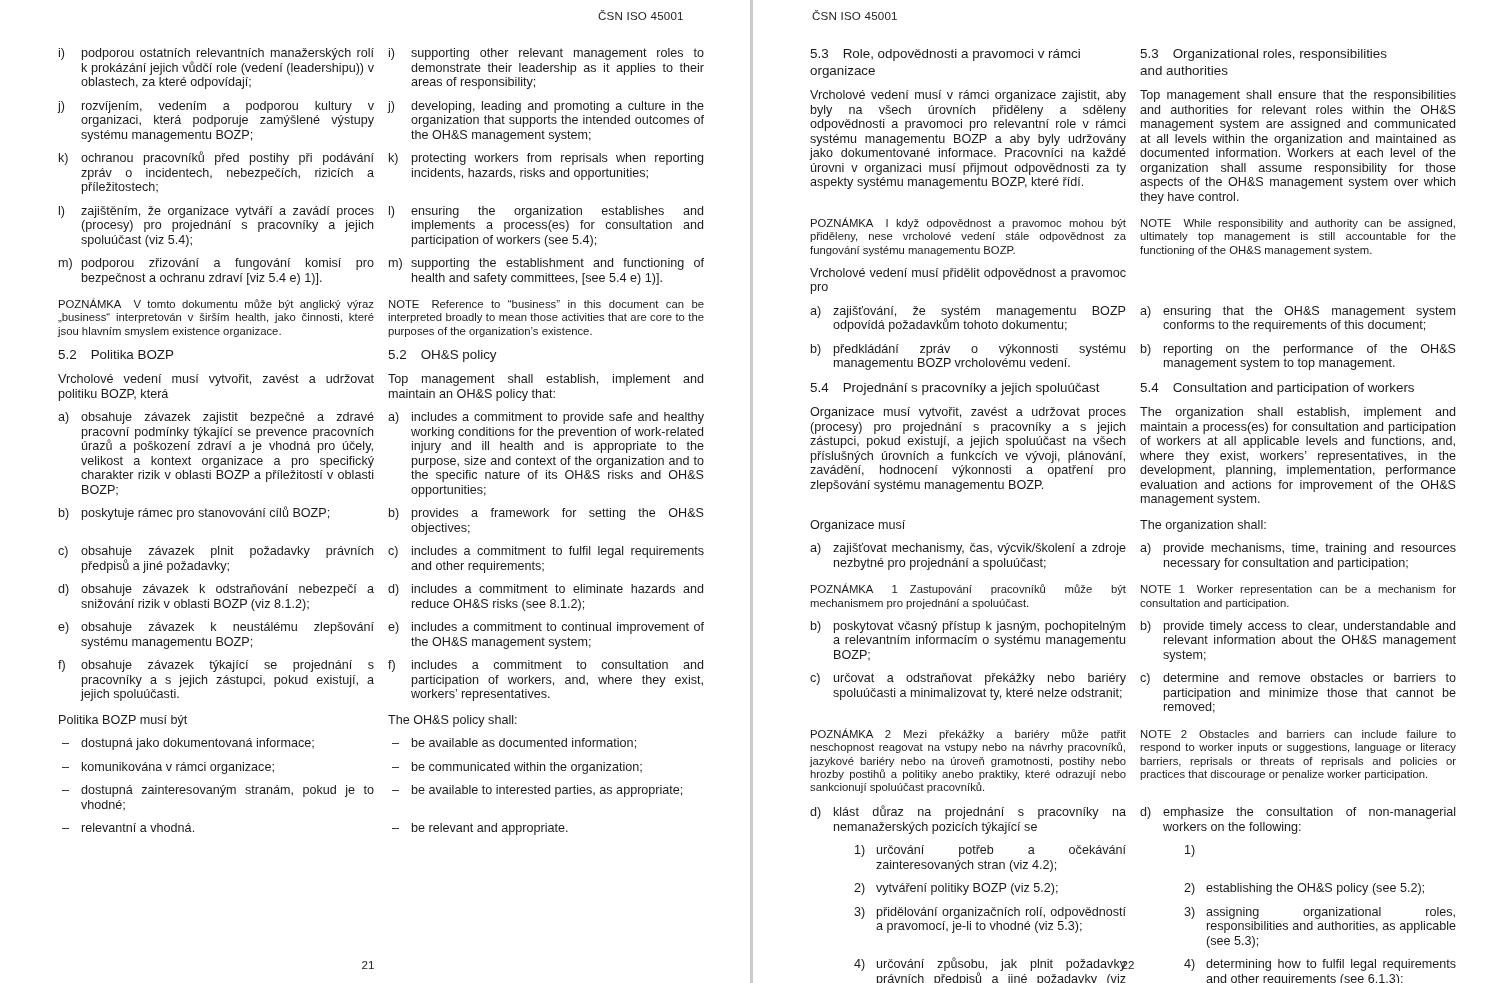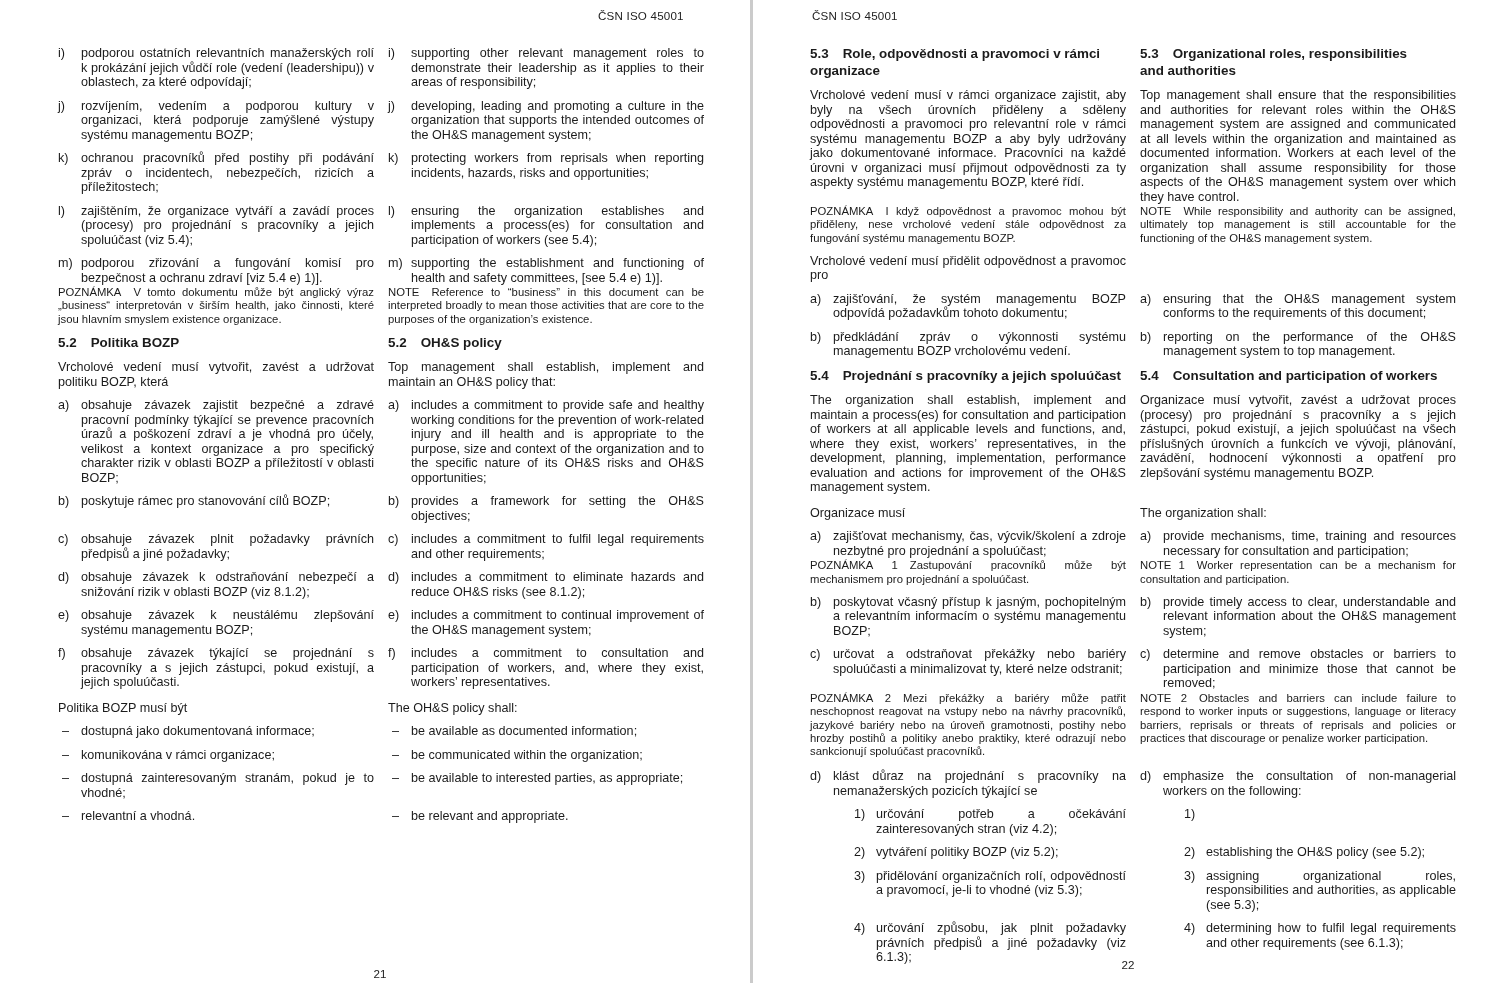--- a/index.html
+++ b/index.html
@@ -27,48 +27,48 @@
   #page-left  { left: 58px; }
   #page-right { left: 810px; }
   .row {
     display: grid;
     grid-template-columns: 316px 316px;
     column-gap: 14px;
     margin-top: 9px;
   }
   .rows > .row:first-child { margin-top: 0; }
   .row.heading { }
-  .row.note    { margin-top: 1px; }
+  .row.note    { margin-top: 13px; }
   .row.gap     { margin-top: 11px; }
   .cell { min-width: 0; }
   .body-para, .li, .note-p {
     margin: 0;
     font-size: 12.6px; line-height: 14.5px;
     text-align: justify;
   }
   .heading-block {
     font-size: 13.4px; line-height: 16.5px;
-    font-weight: bold;
+    font-weight: normal;
   }
   .hnum { margin-right: 14px; }
   .li { position: relative; padding-left: 23px; }
   .li .marker { position: absolute; left: 0; width: 23px; text-align: left; }
   .li.dash .marker { left: 4px; }
   .li.sub { padding-left: 66px; }
   .li.sub .marker { left: 44px; width: 22px; }
   .note-p {
     font-size: 11.3px; line-height: 13.3px;
   }
   .nlabel { padding-right: 12px; white-space: nowrap; }
   .page-number {
     position: absolute; top: 958px;
     width: 40px; text-align: center;
     font-size: 11.6px; color: #222;
   }
-  #pagenum-1 { left: 360px; margin-top: 9px; }
+  #pagenum-1 { left: 348px; }
   #pagenum-2 { left: 1108px; }
 </style>
 </head>
 <body>
 
 <div id="header-p1" class="page-header">ČSN ISO 45001</div>
 <div id="header-p2" class="page-header">ČSN ISO 45001</div>
 
 <div class="divider"></div>
 
@@ -278,25 +278,25 @@
       </div>
       <div class="row heading">
         <div class="cell lang-cs">
           <div class="heading-block"><span class="hnum">5.4</span><span class="hline">Projednání s pracovníky a jejich spoluúčast</span></div>
         </div>
         <div class="cell lang-en">
           <div class="heading-block"><span class="hnum">5.4</span><span class="hline">Consultation and participation of workers</span></div>
         </div>
       </div>
       <div class="row para">
+        <div class="cell lang-cs">
+          <p class="body-para">Organizace musí vytvořit, zavést a udržovat proces (procesy) pro projednání s pracovníky a s jejich zástupci, pokud existují, a jejich spoluúčast na všech příslušných úrovních a funkcích ve vývoji, plánování, zavádění, hodnocení výkonnosti a opatření pro zlepšování systému managementu BOZP.</p>
+        </div>
         <div class="cell lang-en">
           <p class="body-para">The organization shall establish, implement and maintain a process(es) for consultation and participation of workers at all applicable levels and functions, and, where they exist, workers’ representatives, in the development, planning, implementation, performance evaluation and actions for improvement of the OH&amp;S management system.</p>
-        </div>
-        <div class="cell lang-cs">
-          <p class="body-para">Organizace musí vytvořit, zavést a udržovat proces (procesy) pro projednání s pracovníky a s jejich zástupci, pokud existují, a jejich spoluúčast na všech příslušných úrovních a funkcích ve vývoji, plánování, zavádění, hodnocení výkonnosti a opatření pro zlepšování systému managementu BOZP.</p>
         </div>
       </div>
       <div class="row para gap">
         <div class="cell lang-cs">
           <p class="body-para">Organizace musí</p>
         </div>
         <div class="cell lang-en">
           <p class="body-para">The organization shall:</p>
         </div>
       </div>

